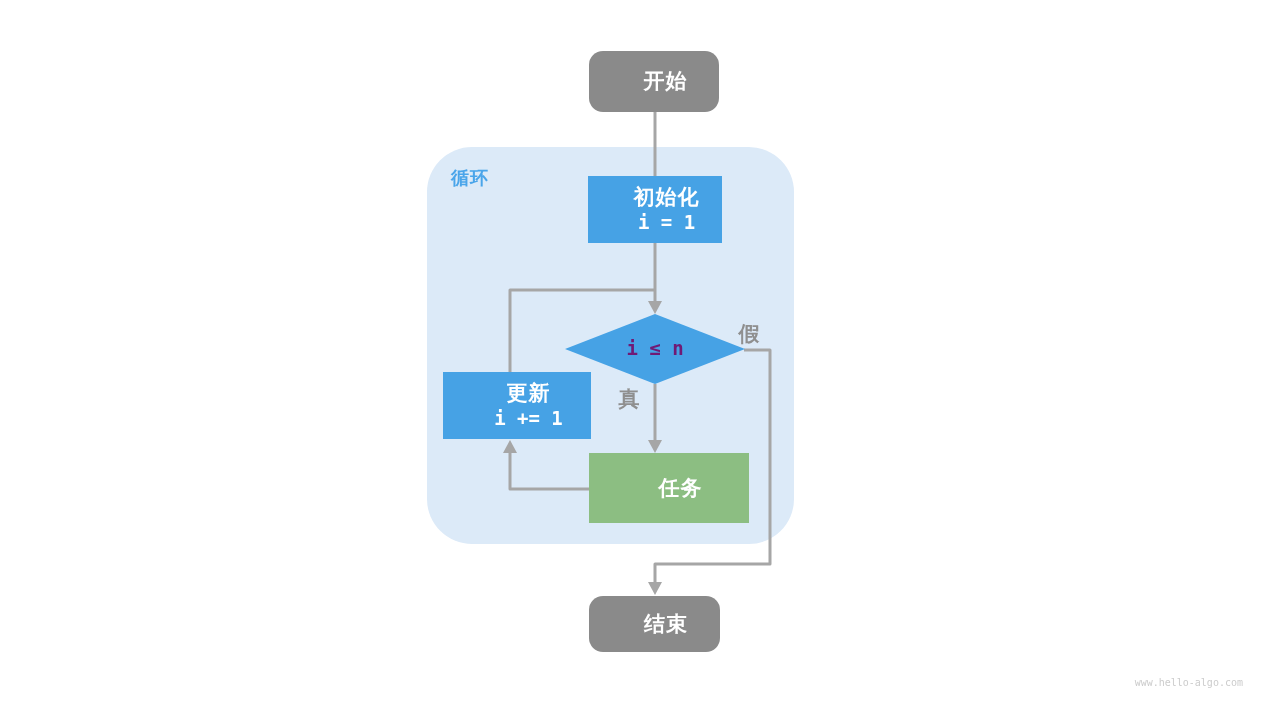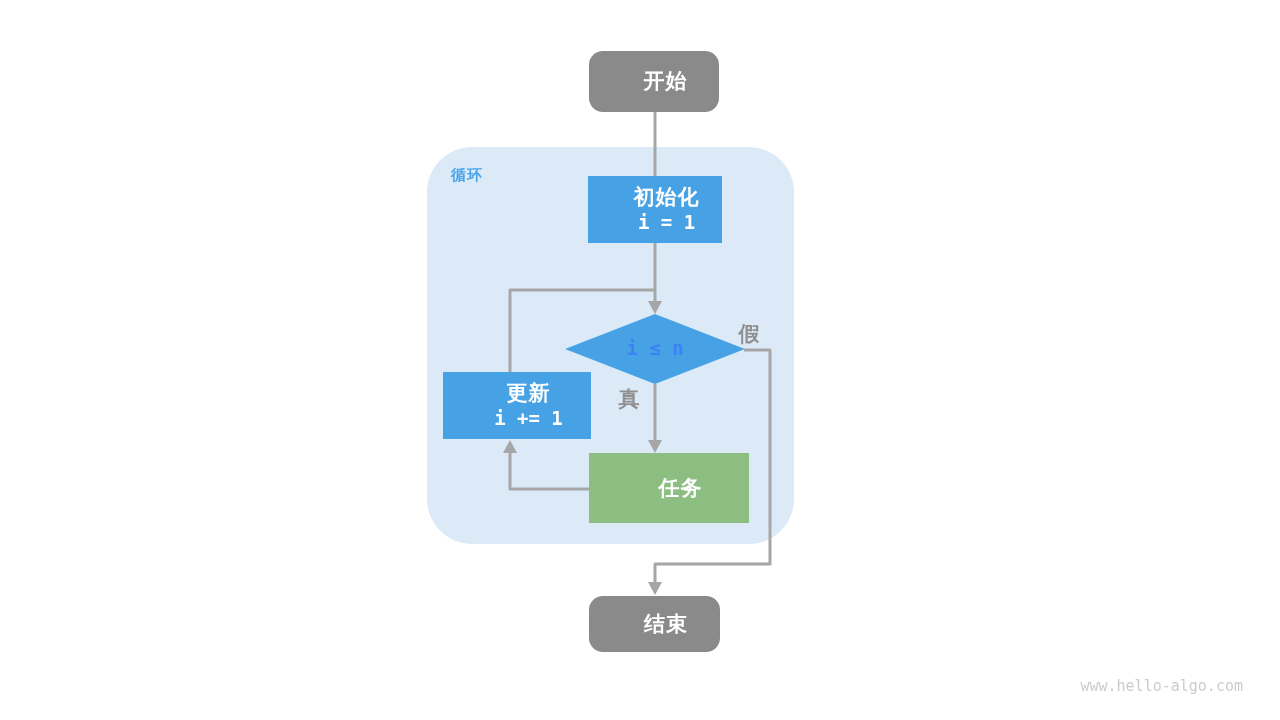--- a/index.html
+++ b/index.html
@@ -35,21 +35,21 @@
   .loop-container {
     position:absolute;
     left:427px; top:147px;
     width:367px; height:397px;
     background:var(--container-blue);
     border-radius:45px;
   }
   .loop-label {
     position:absolute;
     left:451px; top:166px;
-    font-size:15px;
+    font-size:18px;
     font-weight:bold;
     color:var(--loop-label-blue);
     letter-spacing:1px;
   }
   .node {
     position:absolute;
     display:flex;
     flex-direction:column;
     align-items:center;
     justify-content:center;
@@ -96,37 +96,37 @@
   .node-task {
     left:589px; top:453px;
     width:160px; height:70px;
     background:var(--green);
   }
   .diamond-label {
     position:absolute;
     left:575px; top:336px;
     width:160px;
     text-align:center;
-    color:#3b82f6;
+    color:#701a75;
   }
   .edge-label {
     position:absolute;
     width:44px;
     text-align:center;
     font-size:21px;
     font-weight:bold;
     color:var(--edge-label-gray);
   }
   .label-true  { left:607px; top:385px; }
   .label-false { left:727px; top:320px; }
   .watermark {
     position:absolute;
     right:37px; top:677px;
     font-family:"DejaVu Sans Mono", monospace;
-    font-size:15px;
+    font-size:10px;
     color:var(--watermark-gray);
     text-align:center;
   }
 </style>
 </head>
 <body>
 
 <div id="canvas">
 
   <div class="loop-container"></div>

